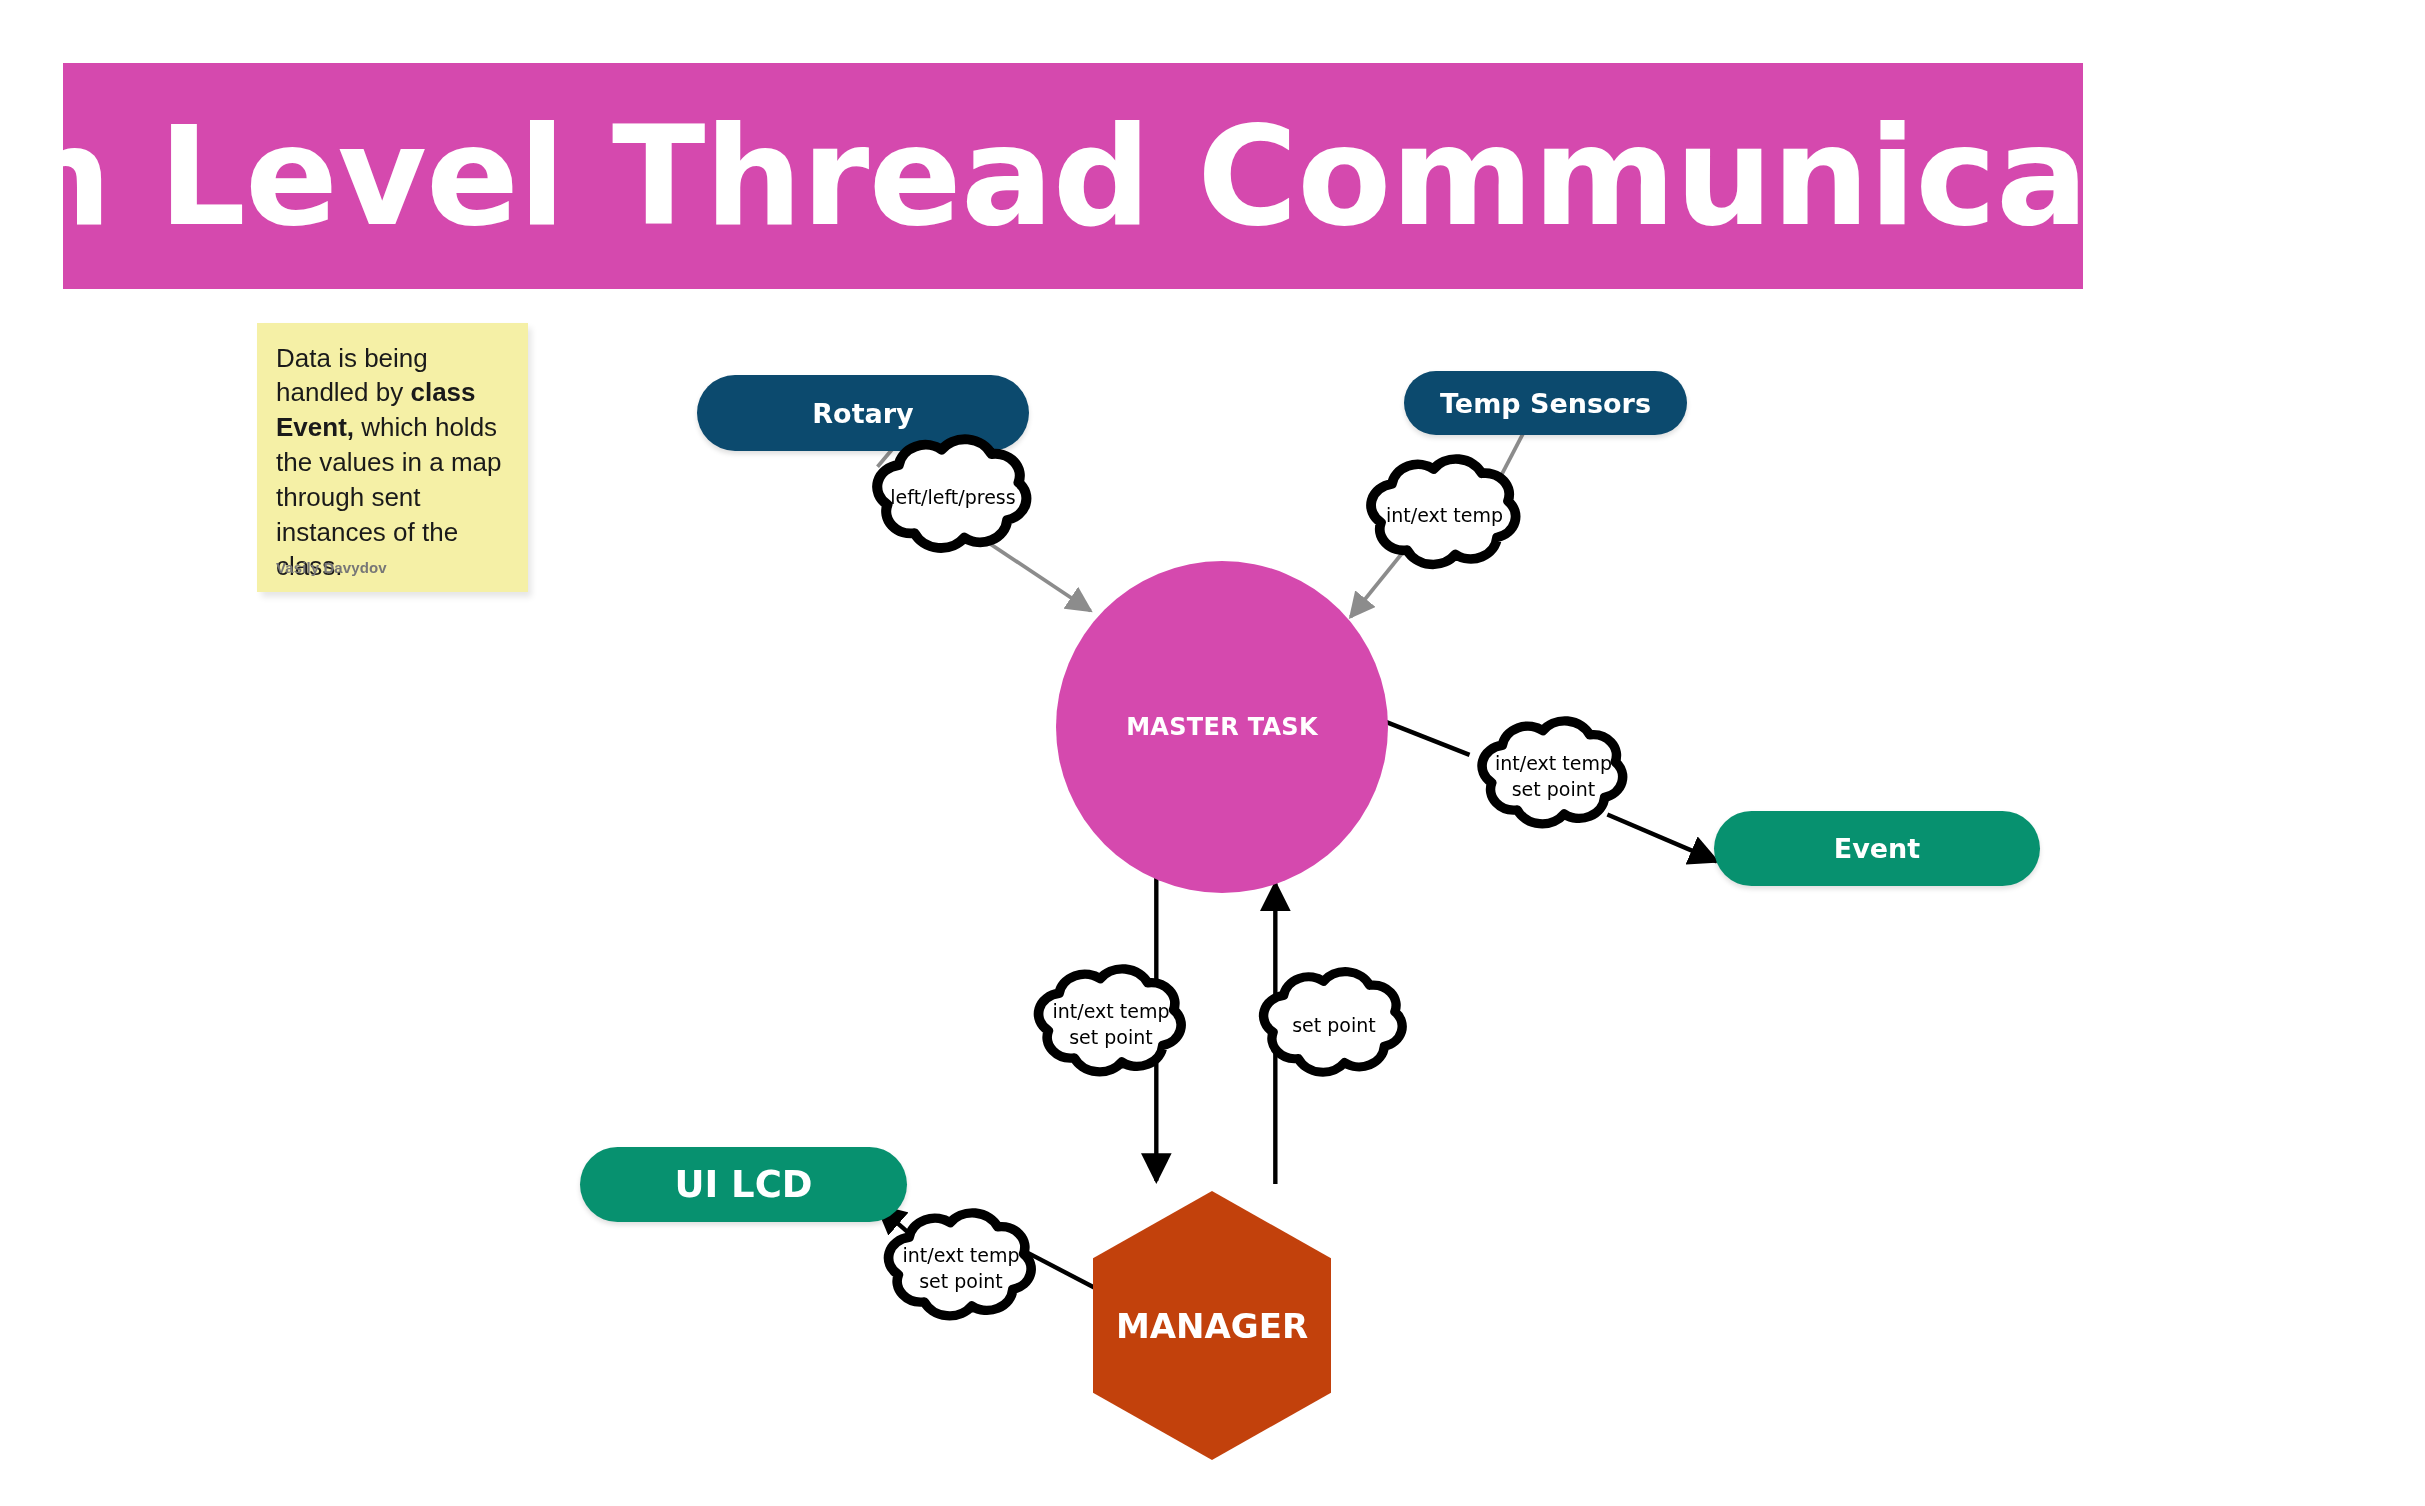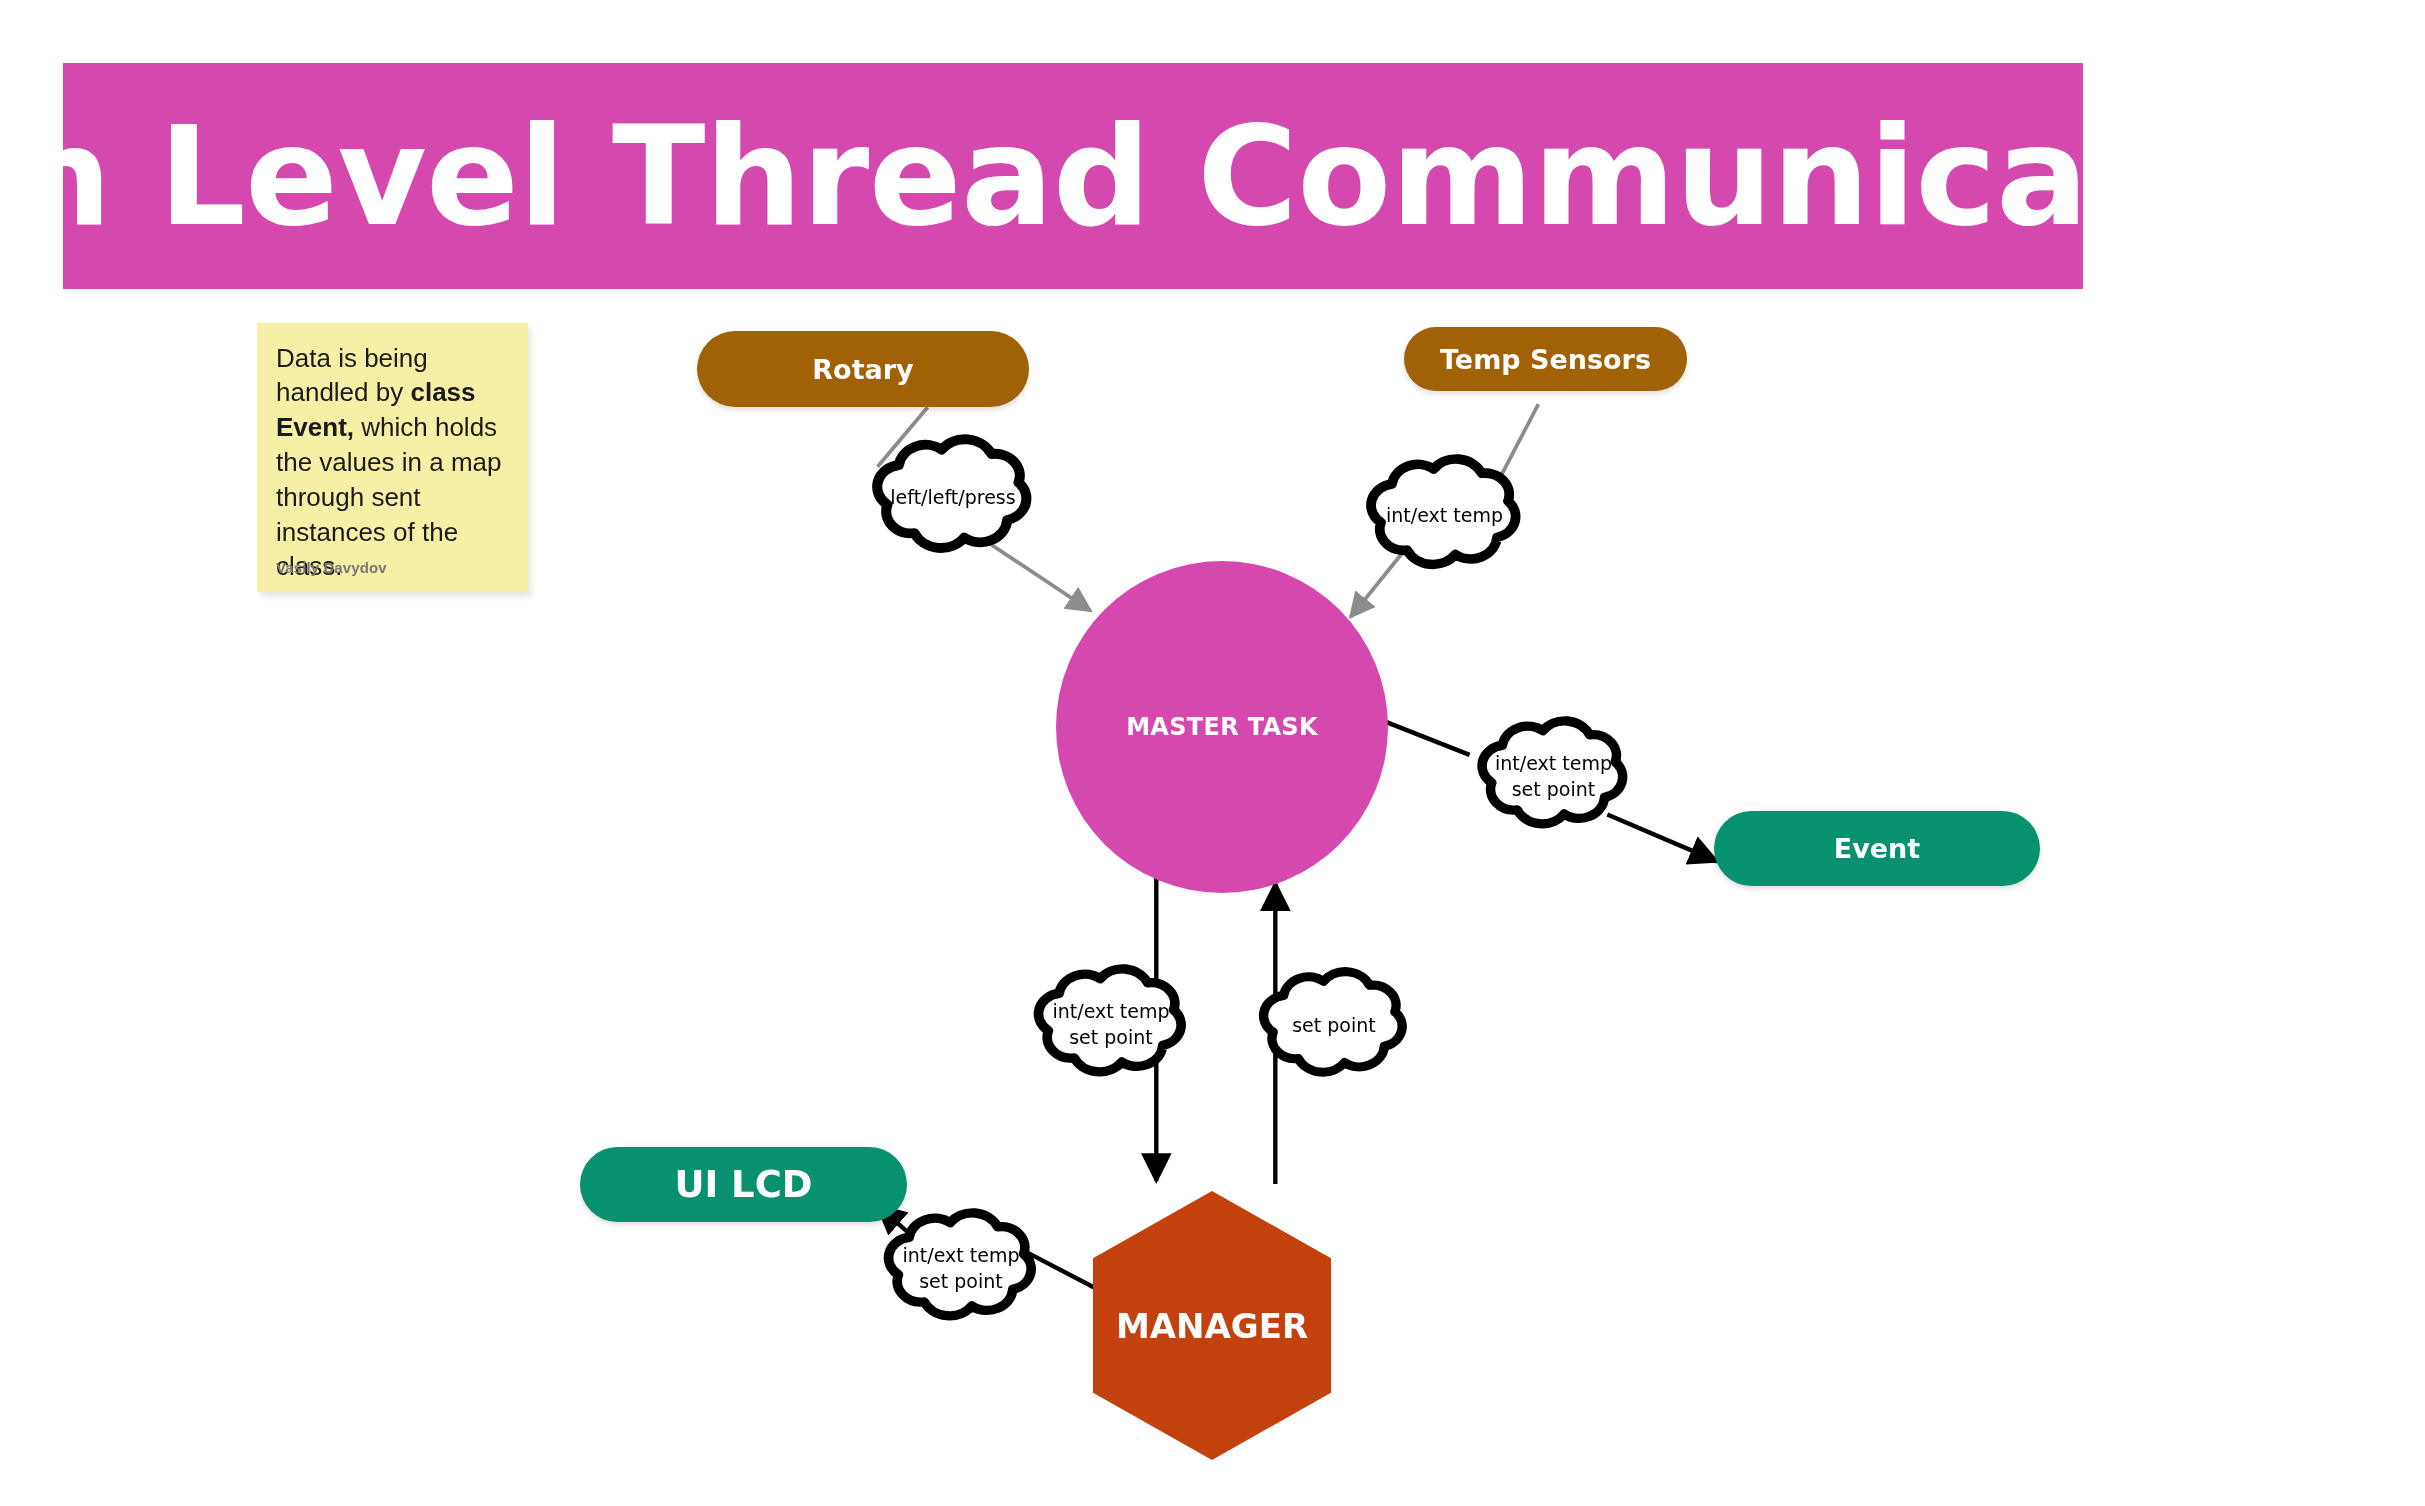--- a/index.html
+++ b/index.html
@@ -71,21 +71,21 @@
     position: absolute;
     border-radius: 626px;
     display: flex;
     align-items: center;
     justify-content: center;
     color: #ffffff;
     font-weight: 700;
     font-family: "DejaVu Sans", sans-serif;
     box-shadow: 0 3.1px 5.6px rgba(0,0,0,0.13);
   }
-  .pill.purple { background: #a16207; }
+  .pill.purple { background: #0c4a6e; margin-top: 44px; }
   .pill.green  { background: #07916f; }
 
   #node-rotary {
     left: 697px; top: 331px; width: 332px; height: 76px;
     font-size: 27px;
   }
   #node-temp-sensors {
     left: 1404px; top: 327px; width: 283px; height: 64px;
     font-size: 27px;
   }

